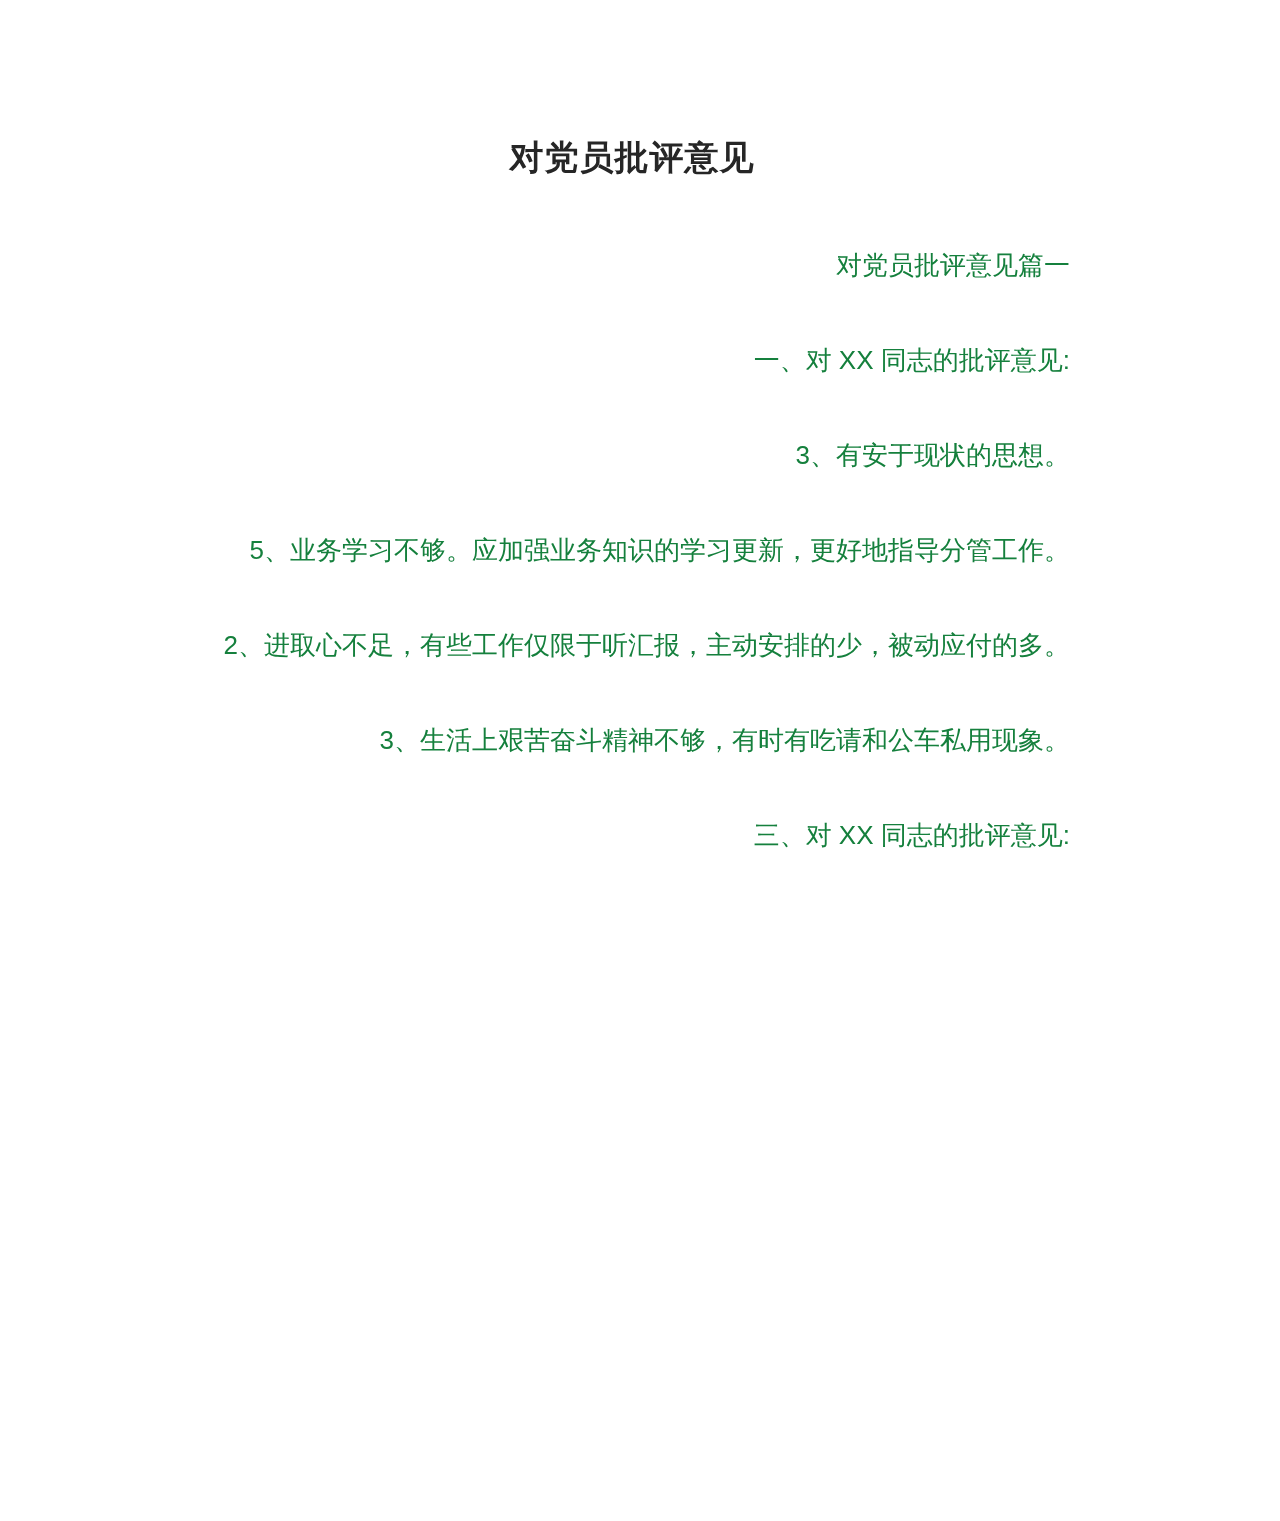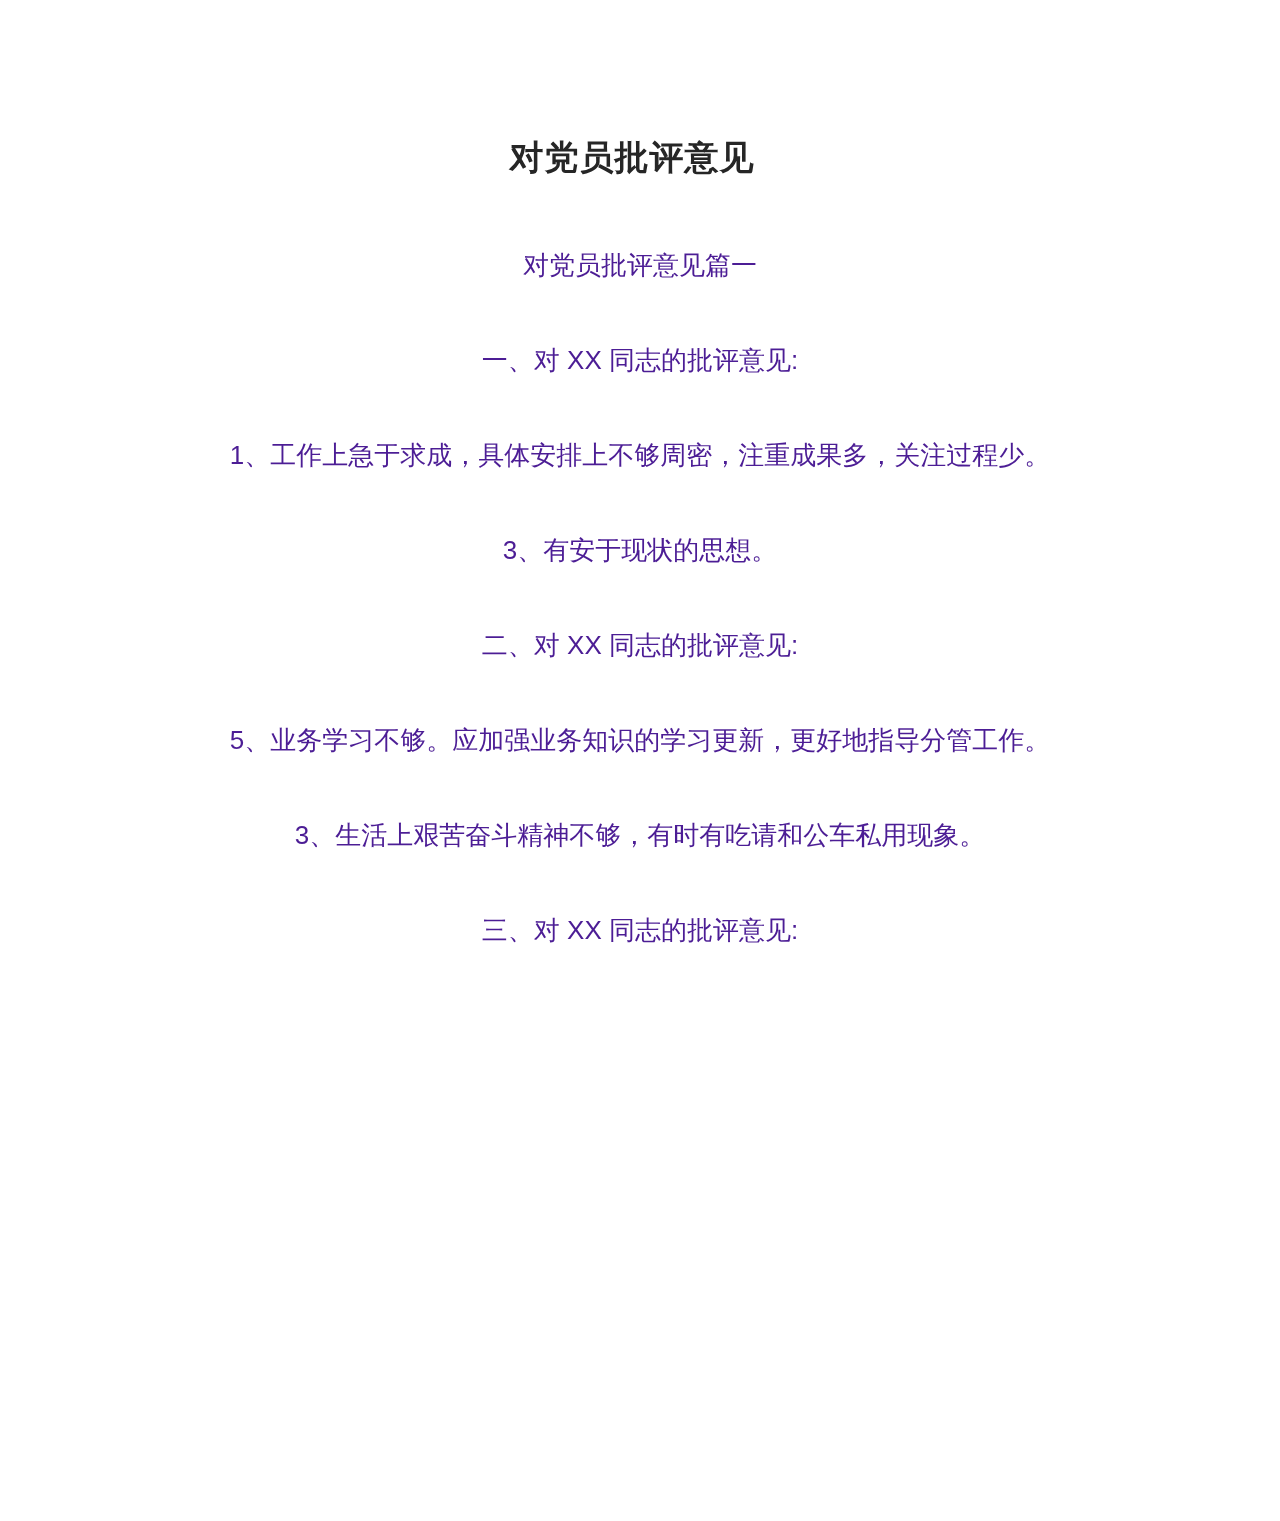--- a/index.html
+++ b/index.html
@@ -26,32 +26,31 @@
     line-height: 34px;
     font-weight: 700;
     color: #262626;
     letter-spacing: 1px;
   }
   .para {
     margin: 0 210px 65px 210px;
     font-size: 26px;
     line-height: 30px;
     font-weight: 400;
-    color: #4c1d95;
-    text-align: center;
+    color: #15803d;
+    text-align: right;
     white-space: pre-wrap;
   }
 </style>
 </head>
 <body>
 
 <div class="page">
   <h1 class="doc-title">对党员批评意见</h1>
 
   <p class="para">对党员批评意见篇一</p>
   <p class="para">一、对 XX 同志的批评意见:</p>
-  <p class="para">1、工作上急于求成，具体安排上不够周密，注重成果多，关注过程少。</p>
   <p class="para">3、有安于现状的思想。</p>
-  <p class="para">二、对 XX 同志的批评意见:</p>
   <p class="para">5、业务学习不够。应加强业务知识的学习更新，更好地指导分管工作。</p>
+  <p class="para">2、进取心不足，有些工作仅限于听汇报，主动安排的少，被动应付的多。</p>
   <p class="para">3、生活上艰苦奋斗精神不够，有时有吃请和公车私用现象。</p>
   <p class="para">三、对 XX 同志的批评意见:</p>
 </div>
 
 </body></html>

